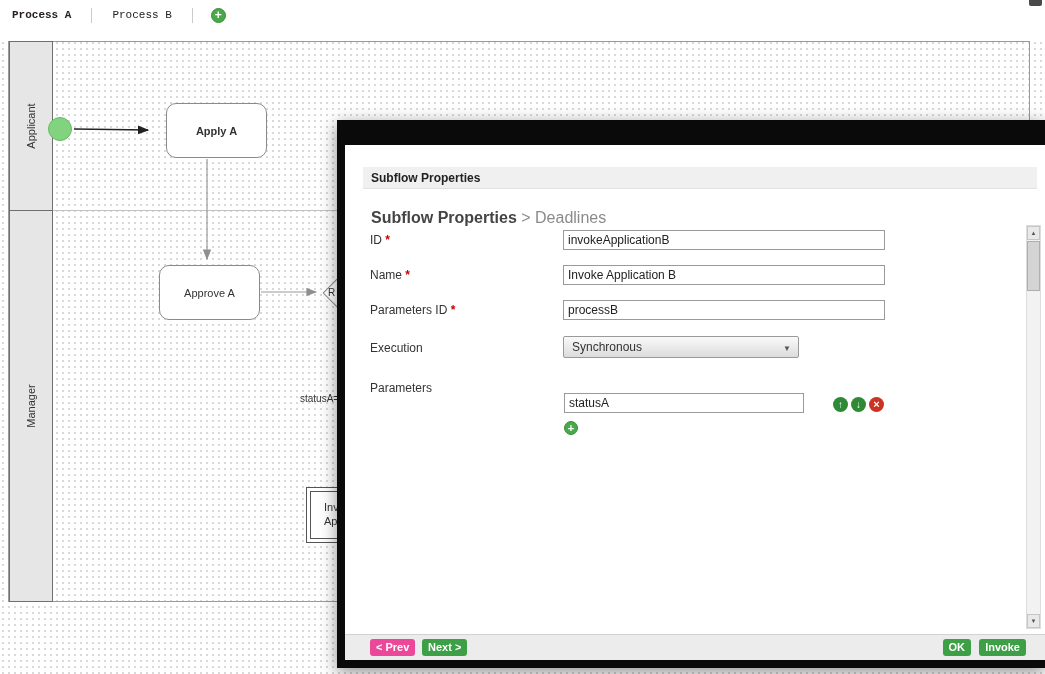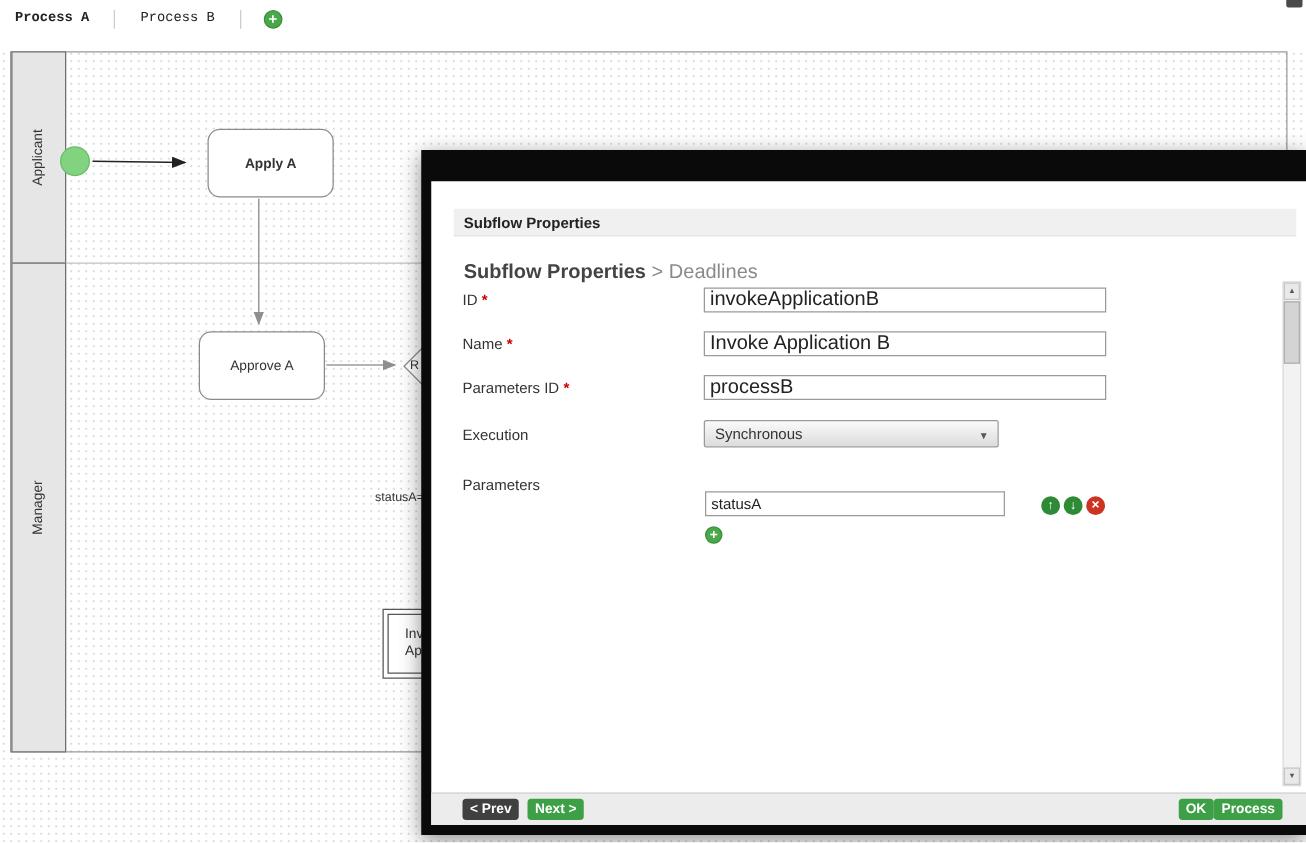--- a/index.html
+++ b/index.html
@@ -46,21 +46,21 @@
     box-shadow: 0 4px 16px rgba(0,0,0,0.45); z-index: 5; }
   .dialog-inner { position: absolute; left: 8px; top: 25px; right: 0; bottom: 8px; background: #fff; }
 
   .dlg-titlebar { position: absolute; left: 18px; top: 22px; right: 8px; height: 22px; background: #f0f0f0;
     border-bottom: 1px solid #e2e2e2; font-size: 12px; font-weight: bold; color: #222; line-height: 22px; padding-left: 8px; }
   .dlg-breadcrumb { position: absolute; left: 26px; top: 64px; font-size: 16px; color: #8a8a8a; }
   .bc-current { font-weight: bold; color: #444; }
 
   .f-label { position: absolute; left: 25px; font-size: 12px; color: #333; }
   .req { color: #cc0000; font-weight: bold; }
-  .f-input { position: absolute; left: 218px; width: 322px; height: 20px; font-size: 16px; color: #222;
+  .f-input { position: absolute; left: 218px; width: 322px; height: 20px; font-size: 12px; color: #222;
     border: 1px solid #9a9a9a; padding: 2px 4px; font-family: inherit; background: #fff; }
   .select-box { position: absolute; left: 218px; top: 191px; width: 236px; height: 22px; border: 1px solid #9a9a9a;
     border-radius: 2px; background: linear-gradient(#fafafa, #dcdcdc); cursor: pointer; }
   .select-text { font-size: 12px; color: #333; line-height: 20px; padding-left: 8px; }
   .select-arrow { position: absolute; right: 7px; top: 7px; font-size: 8px; color: #555; }
 
   .param-header { position: absolute; left: 218px; top: 229px; width: 265px; height: 17px; border: 1px solid #9a9a9a;
     background: #fff; font-size: 11px; font-weight: bold; color: #222; text-align: center; line-height: 15px; }
   .param-input { position: absolute; left: 219px; top: 248px; width: 240px; height: 20px; font-size: 12px; color: #222;
     border: 1px solid #9a9a9a; padding: 2px 4px; font-family: inherit; }
@@ -75,21 +75,21 @@
   .sb-btn { position: absolute; left: 0; width: 13px; height: 14px; background: #e9e9e9; border: 1px solid #c6c6c6;
     display: flex; align-items: center; justify-content: center; font-size: 6px; color: #555; cursor: pointer; }
   .sb-up { top: 0; }
   .sb-down { bottom: 0; }
   .sb-thumb { position: absolute; left: 0; top: 15px; width: 13px; height: 50px; background: #d4d4d4; border: 1px solid #aeaeae; cursor: grab; }
 
   
   .dlg-footer { position: absolute; left: 0; right: 0; bottom: 0; height: 26px; background: #ececec; border-top: 1px solid #d2d2d2; }
   .btn { position: absolute; top: 4px; font-size: 11px; font-weight: bold; color: #fff; background: #3da046;
     border-radius: 3px; padding: 2px 6px; line-height: 13px; cursor: pointer; white-space: nowrap; }
-  .btn-prev { left: 25px; background: #404040; }
+  .btn-prev { left: 25px; background: #ec4899; }
   .btn-next { left: 77px; }
   .btn-ok { right: 74px; }
   .btn-cancel { right: 19px; }
 </style>
 </head>
 <body>
 
 <div id="page">
 
   <div class="tabbar">
@@ -187,19 +187,19 @@
       <div class="sb">
         <div class="sb-btn sb-up">▲</div>
         <div class="sb-thumb"></div>
         <div class="sb-btn sb-down">▼</div>
       </div>
 
       <div class="dlg-footer">
         <span class="btn btn-prev">&lt; Prev</span>
         <span class="btn btn-next">Next &gt;</span>
         <span class="btn btn-ok">OK</span>
-        <span class="btn btn-cancel">Process</span>
+        <span class="btn btn-cancel">Invoke</span>
       </div>
 
     </div>
   </div>
 
 </div>
 
 </body></html>

